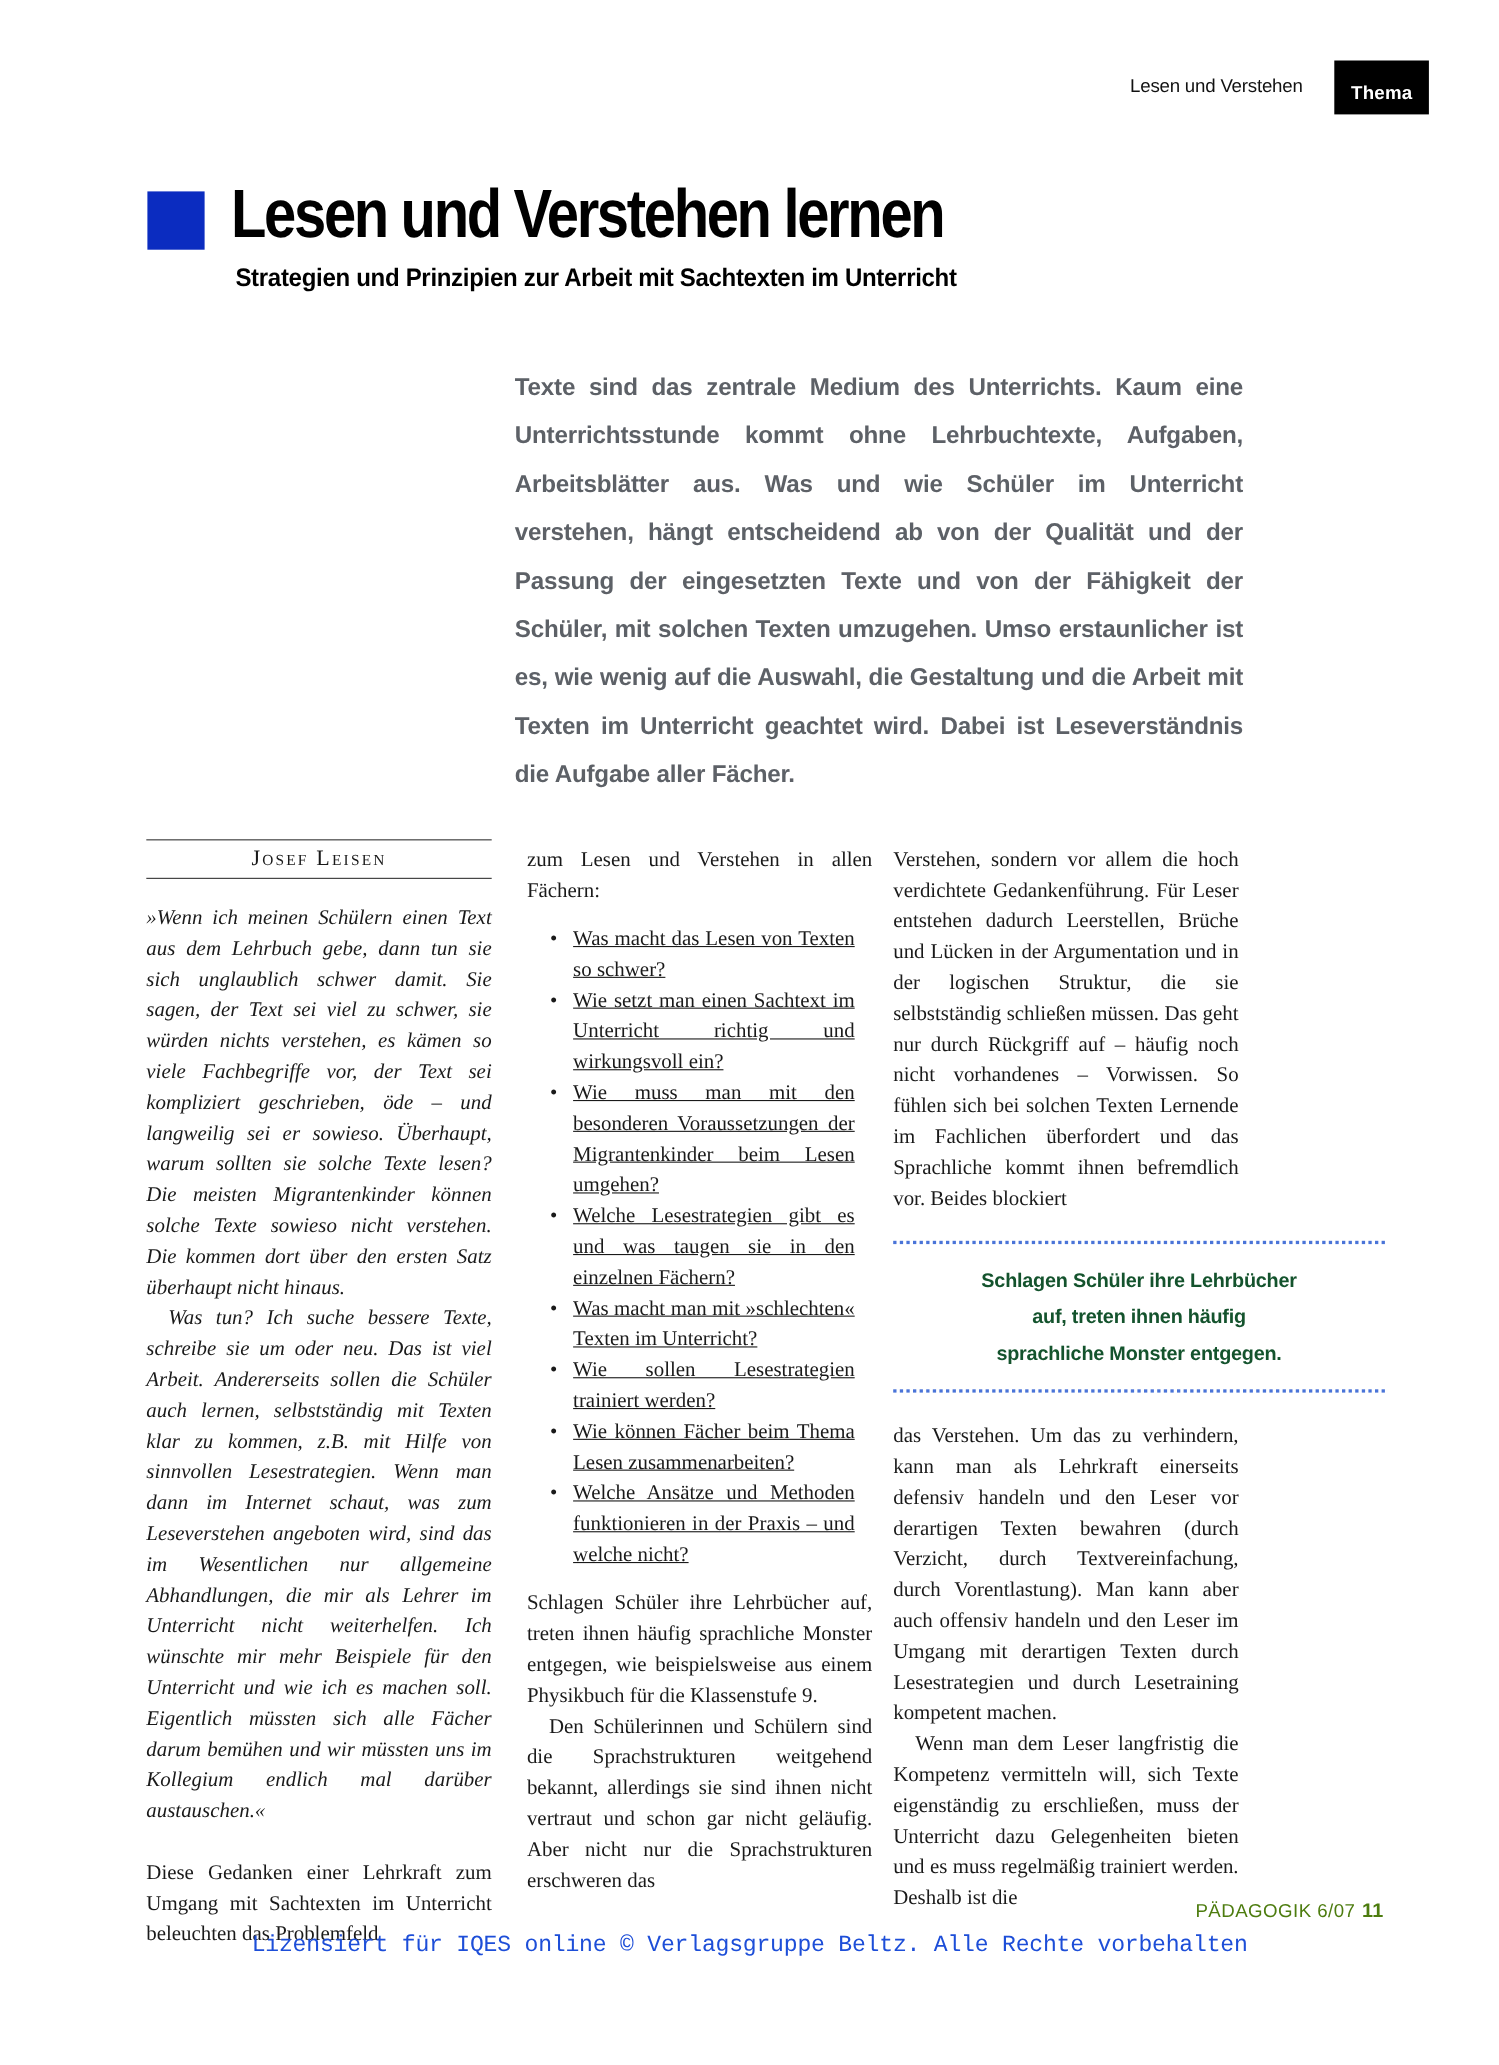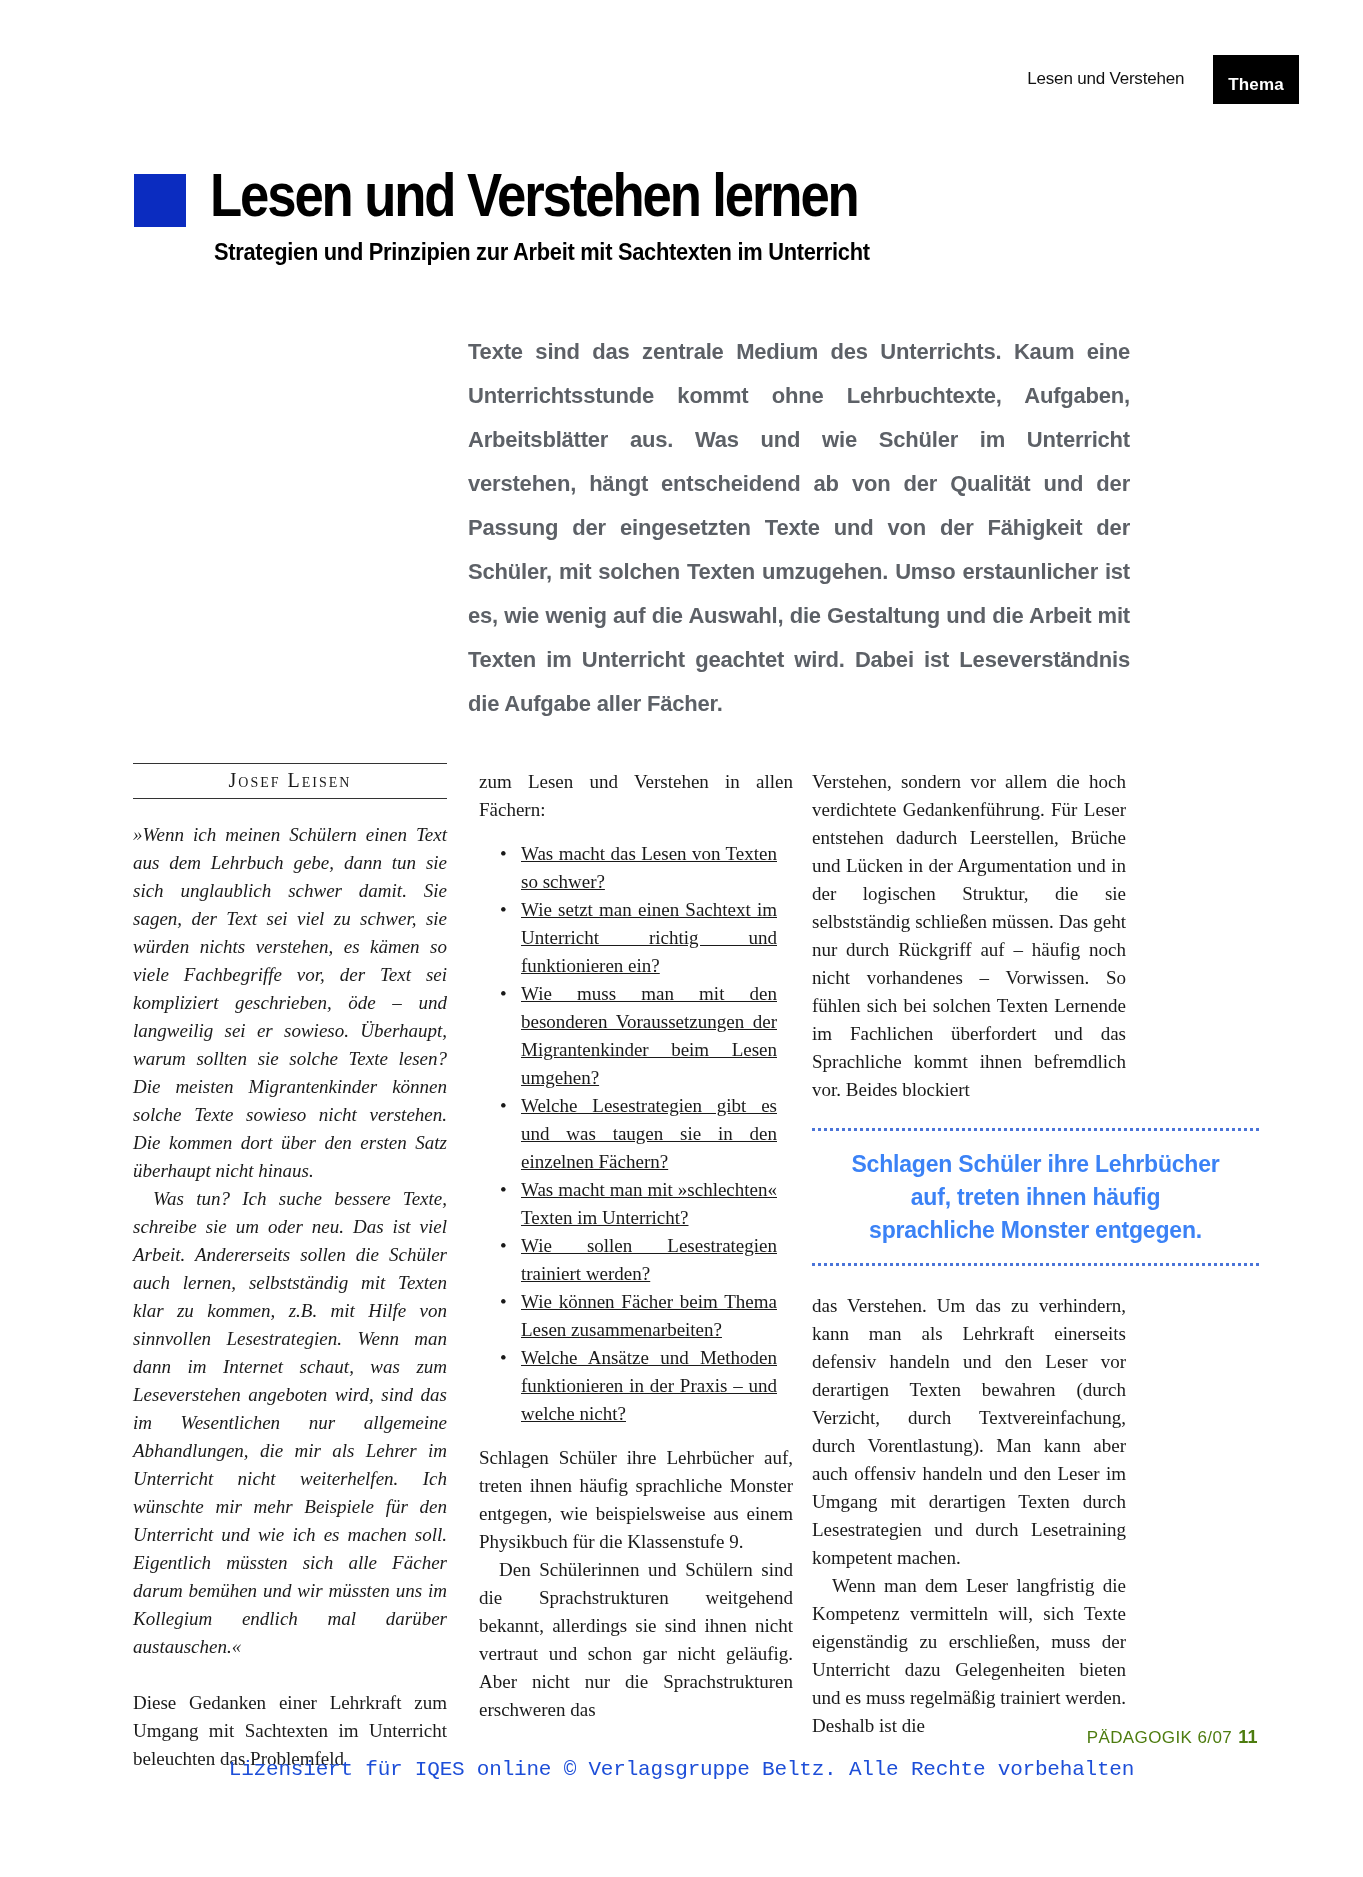--- a/index.html
+++ b/index.html
@@ -92,22 +92,22 @@
     text-indent:0;
   }
 
   .pullquote {
     width:447px; margin:24px 0 26px 0;
     border-top:3px dotted #4a74d8;
     border-bottom:3px dotted #4a74d8;
     padding:17px 6px 16px 6px;
     text-align:center; text-align-last:center;
     font-family:"Liberation Sans", sans-serif;
-    font-weight:bold; font-size:23px; line-height:33px;
-    letter-spacing:-0.2px; color:#3b82f6;
+    font-weight:bold; font-size:18px; line-height:33px;
+    letter-spacing:-0.2px; color:#14532d;
     text-indent:0;
   }
 
   
   .footer-right {
     position:absolute; top:1727px; right:105px;
     font-family:"Liberation Sans", sans-serif;
     font-size:17px; letter-spacing:0.4px; color:#4d7c0f;
     white-space:nowrap;
   }
@@ -139,21 +139,21 @@
     <div class="author-block">Josef Leisen</div>
     <p class="it">»Wenn ich meinen Schülern einen Text aus dem Lehrbuch gebe, dann tun sie sich unglaublich schwer damit. Sie sagen, der Text sei viel zu schwer, sie würden nichts verstehen, es kämen so viele Fachbegriffe vor, der Text sei kompliziert geschrieben, öde – und langweilig sei er sowieso. Überhaupt, warum sollten sie solche Texte lesen? Die meisten Migrantenkinder können solche Texte sowieso nicht verstehen. Die kommen dort über den ersten Satz überhaupt nicht hinaus.</p>
     <p class="it ind">Was tun? Ich suche bessere Texte, schreibe sie um oder neu. Das ist viel Arbeit. Andererseits sollen die Schüler auch lernen, selbstständig mit Texten klar zu kommen, z.B. mit Hilfe von sinnvollen Lesestrategien. Wenn man dann im Internet schaut, was zum Leseverstehen angeboten wird, sind das im Wesentlichen nur allgemeine Abhandlungen, die mir als Lehrer im Unterricht nicht weiterhelfen. Ich wünschte mir mehr Beispiele für den Unterricht und wie ich es machen soll. Eigentlich müssten sich alle Fächer darum bemühen und wir müssten uns im Kollegium endlich mal darüber austauschen.«</p>
     <p class="gap-before">Diese Gedanken einer Lehrkraft zum Umgang mit Sachtexten im Unterricht beleuchten das Problemfeld</p>
   </div>
 
   <div class="col col2">
     <p>zum Lesen und Verstehen in allen Fächern:</p>
     <ul class="bullet-list">
         <li>Was macht das Lesen von Texten so schwer?</li>
-        <li>Wie setzt man einen Sachtext im Unterricht richtig und funktionieren ein?</li>
+        <li>Wie setzt man einen Sachtext im Unterricht richtig und wirkungsvoll ein?</li>
         <li>Wie muss man mit den besonderen Voraussetzungen der Migrantenkinder beim Lesen umgehen?</li>
         <li>Welche Lesestrategien gibt es und was taugen sie in den einzelnen Fächern?</li>
         <li>Was macht man mit »schlechten« Texten im Unterricht?</li>
         <li>Wie sollen Lesestrategien trainiert werden?</li>
         <li>Wie können Fächer beim Thema Lesen zusammenarbeiten?</li>
         <li>Welche Ansätze und Methoden funktionieren in der Praxis – und welche nicht?</li>
       </ul>
     <p>Schlagen Schüler ihre Lehrbücher auf, treten ihnen häufig sprachliche Monster entgegen, wie beispielsweise aus einem Physikbuch für die Klassenstufe 9.</p>
     <p class="ind">Den Schülerinnen und Schülern sind die Sprachstrukturen weitgehend bekannt, allerdings sie sind ihnen nicht vertraut und schon gar nicht geläufig. Aber nicht nur die Sprachstrukturen erschweren das</p>
   </div>

